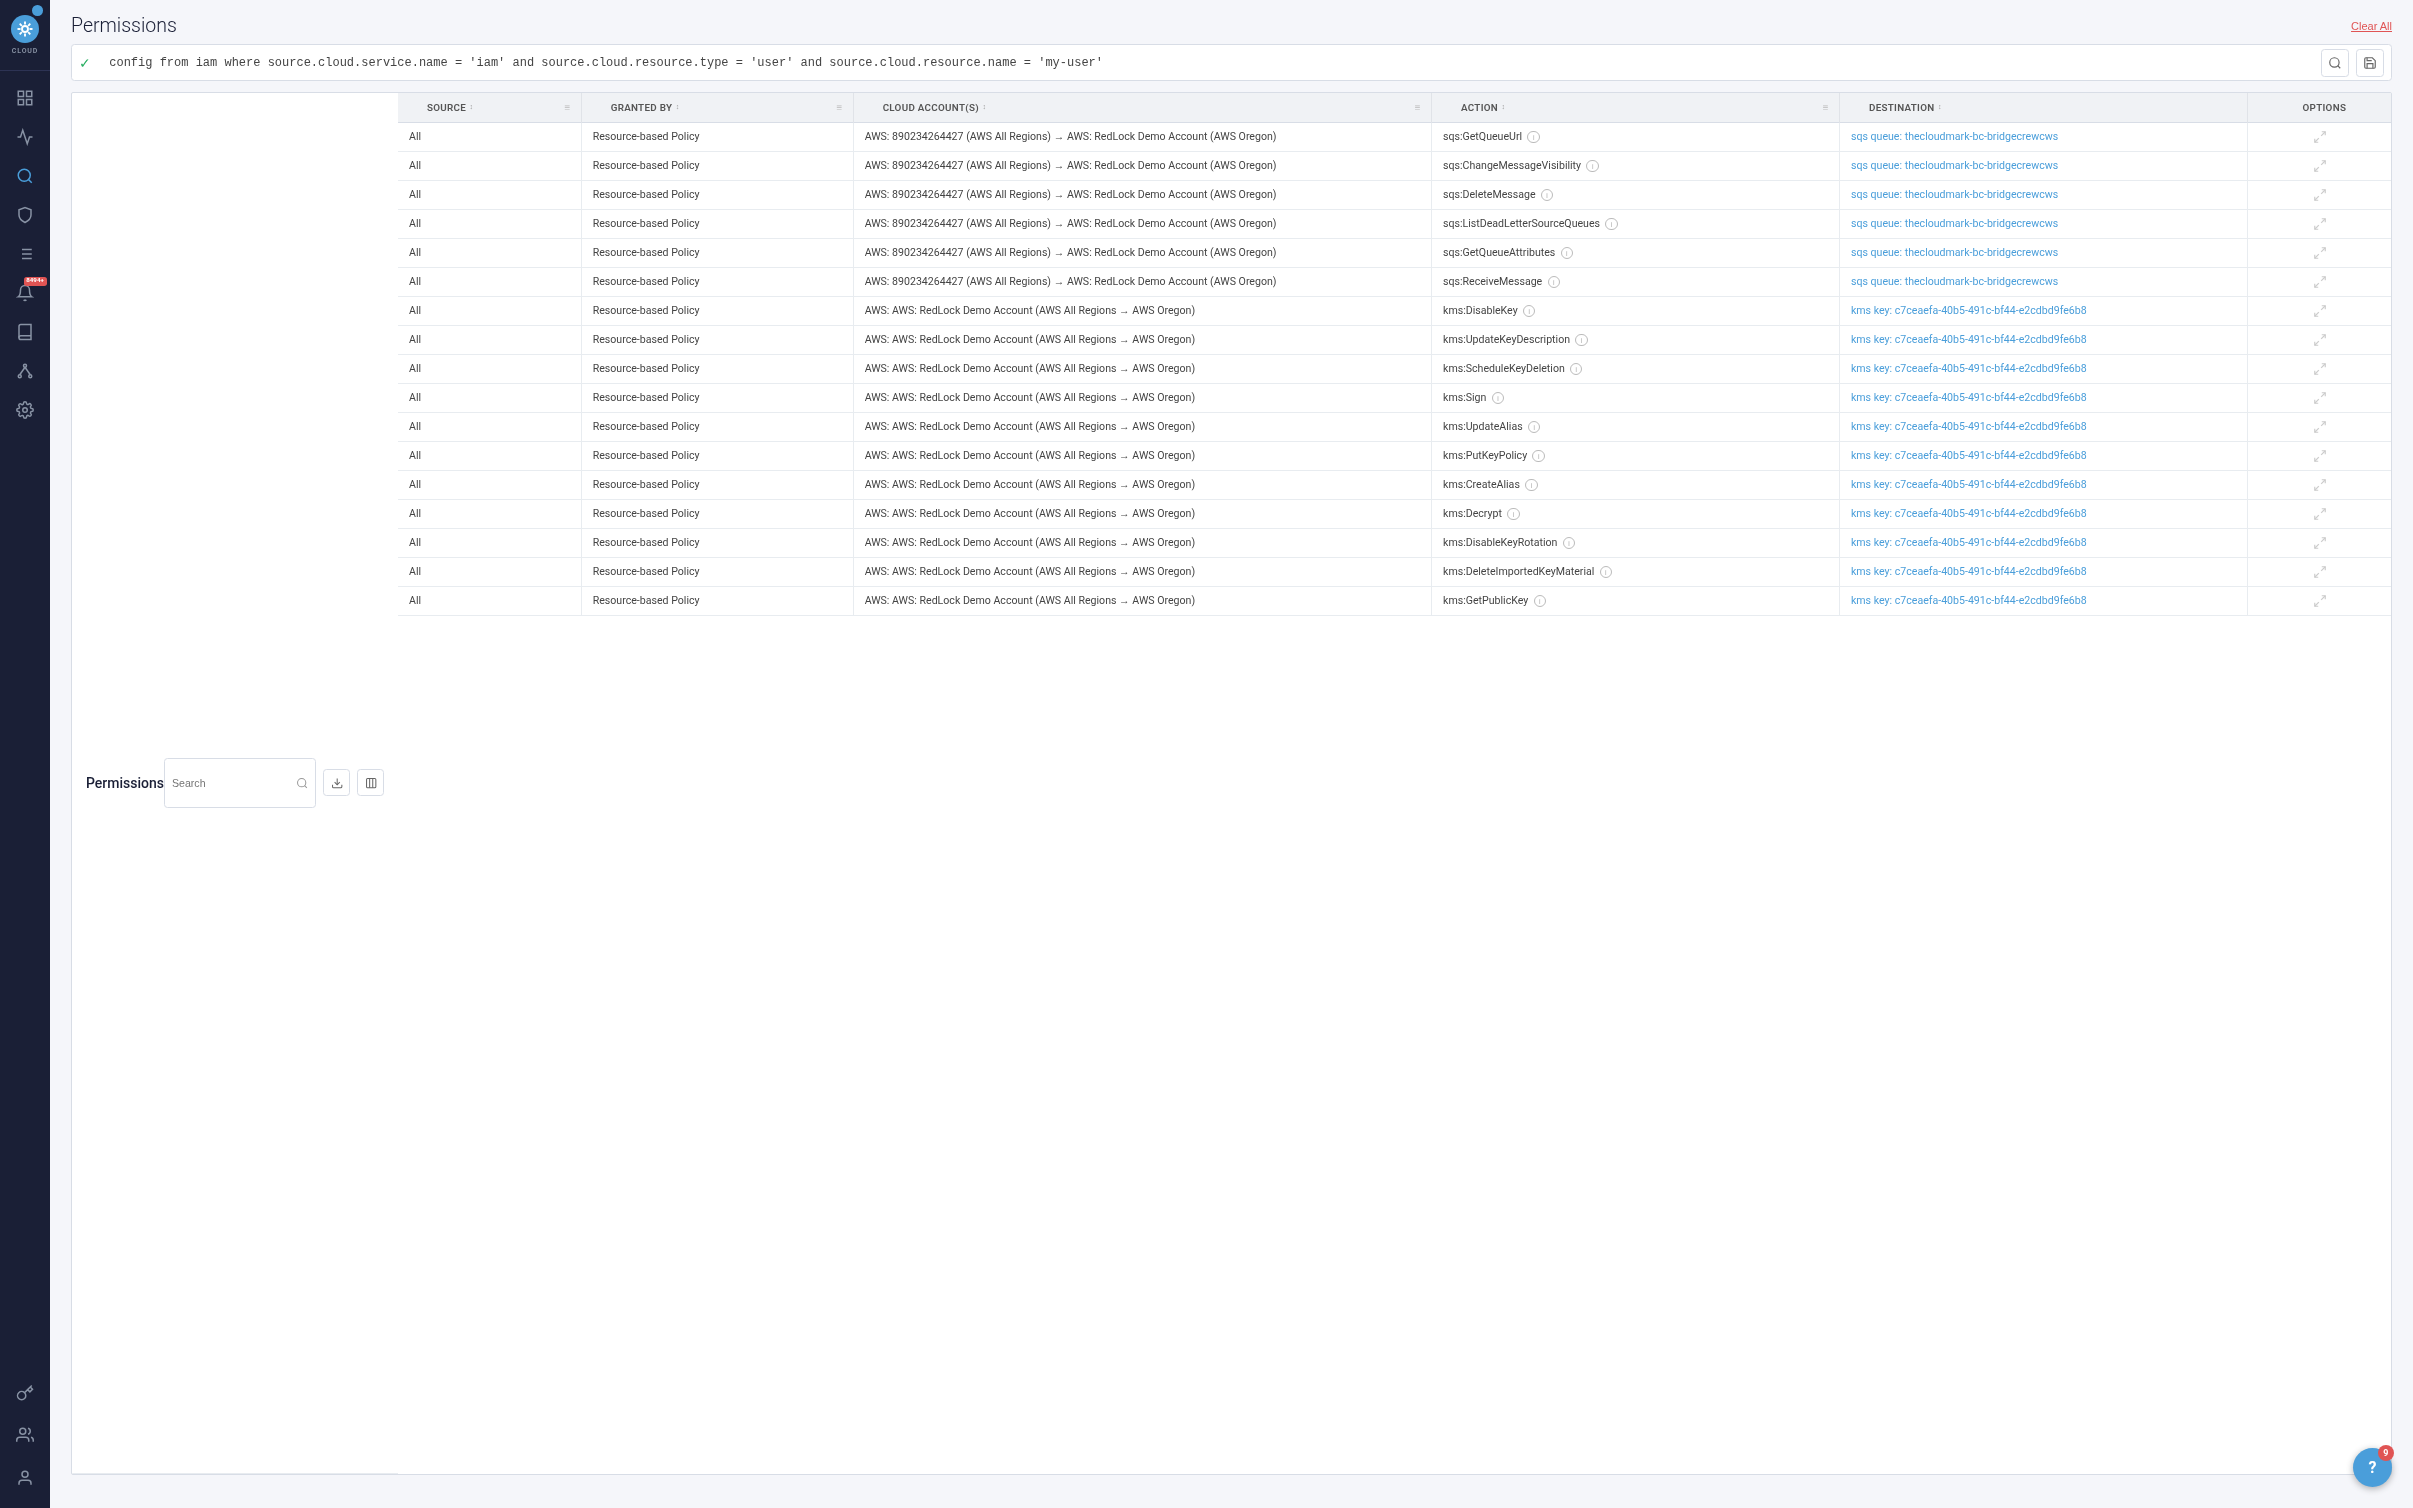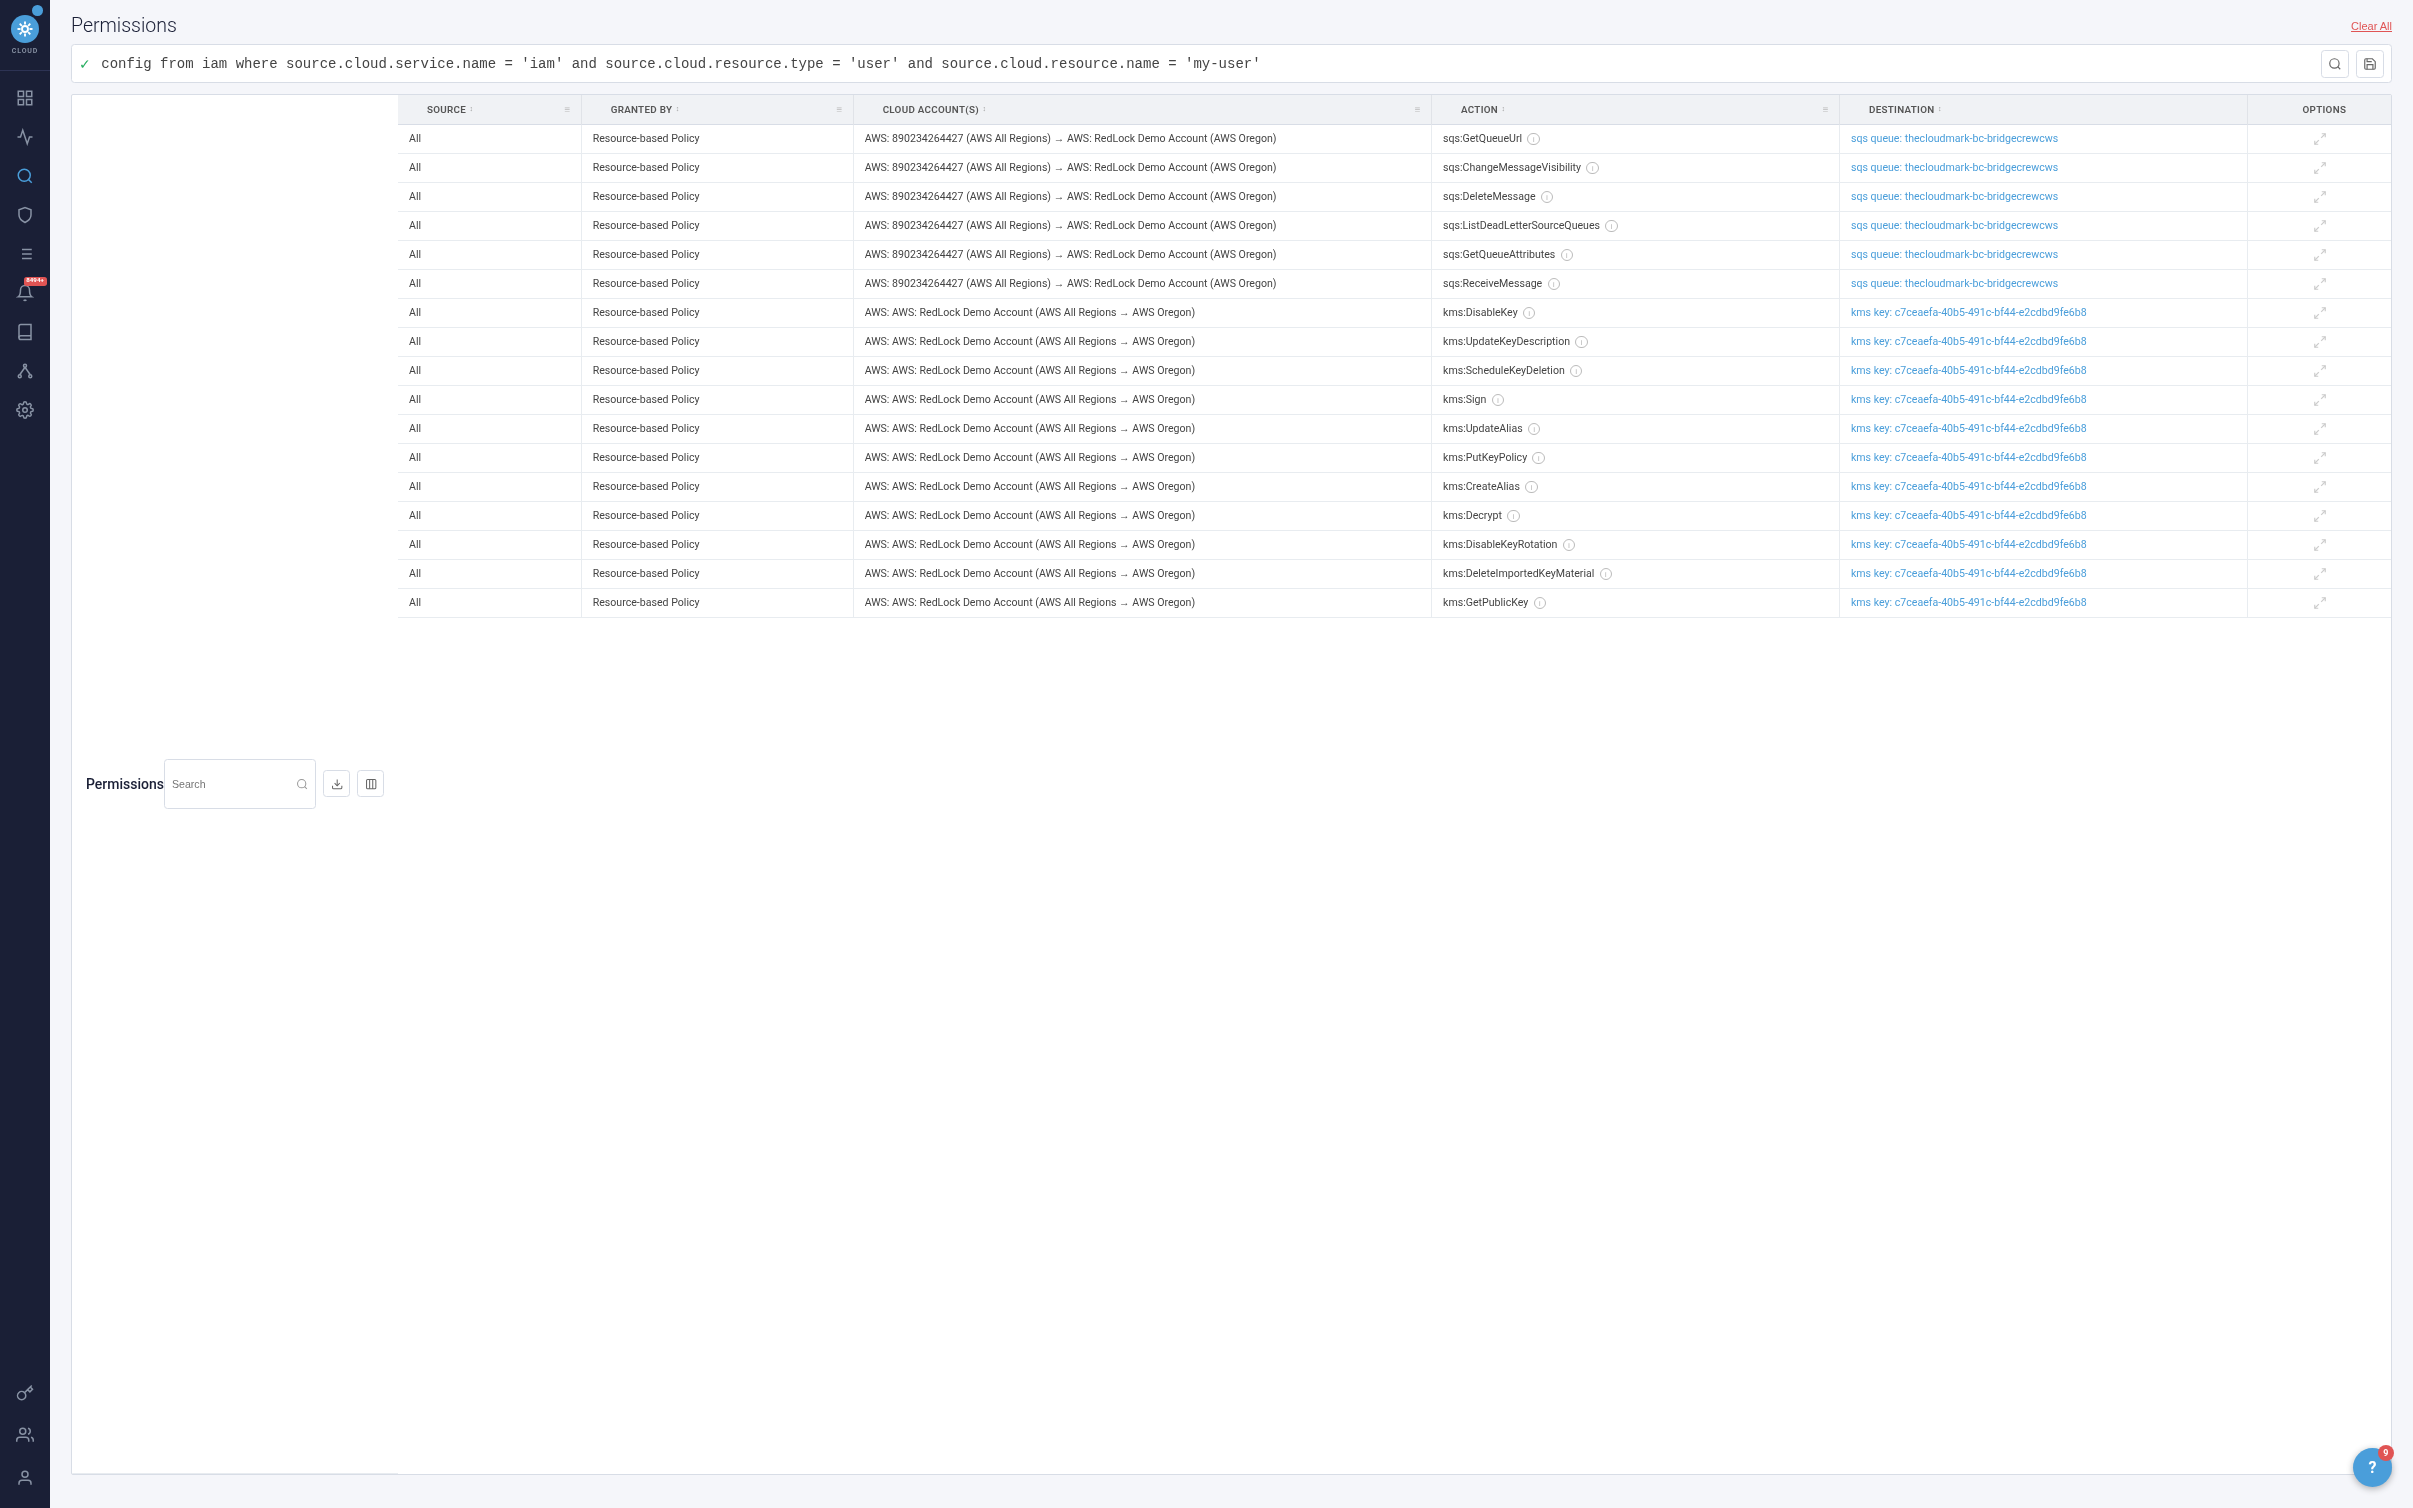--- a/index.html
+++ b/index.html
@@ -136,24 +136,25 @@
       align-items: center;
       padding: 0 7px;
       gap: 7px;
     }
     .query-check {
       color: #27ae60;
       font-size: 14px;
     }
     .query-text {
       flex: 1;
-      font-size: 14px;
+      font-size: 12px;
       color: #444;
       font-family: 'Courier New', monospace;
       padding: 10.6px 3.5px;
+      margin-left: 8px;
     }
     .query-btn {
       width: 28px;
       height: 28px;
       border: 0.9px solid #d8dde6;
       border-radius: 3.5px;
       background: white;
       cursor: pointer;
       display: flex;
       align-items: center;

